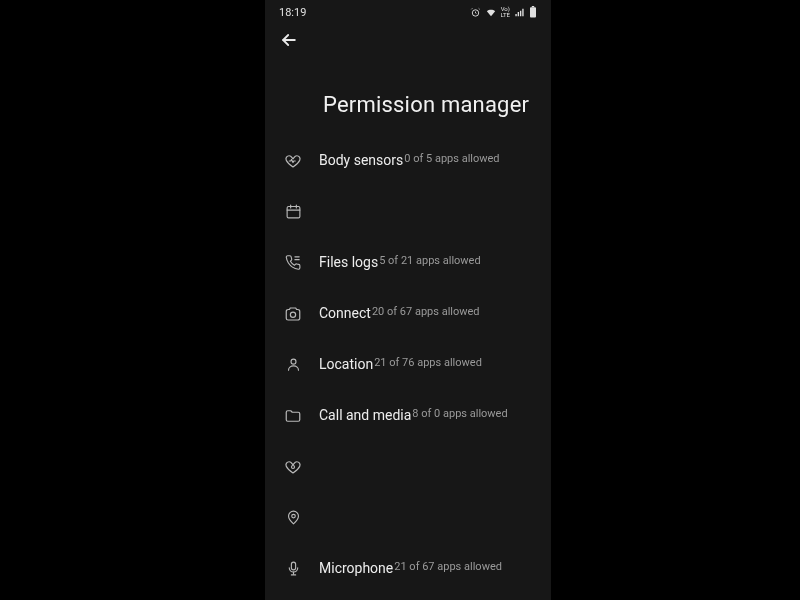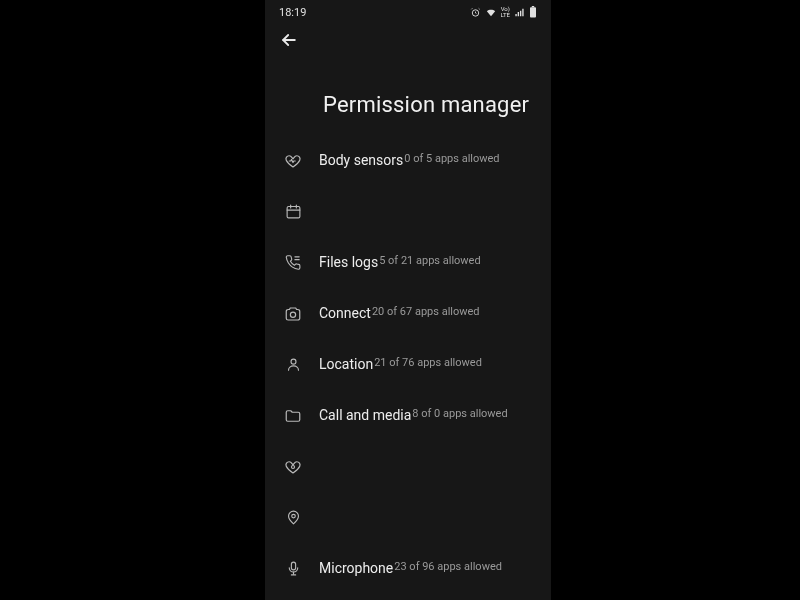--- a/index.html
+++ b/index.html
@@ -235,18 +235,18 @@
       <span class="perm-icon">
         <svg width="17" height="17" viewBox="0 0 24 24" fill="none" stroke="currentColor" stroke-width="1.6" stroke-linecap="round" stroke-linejoin="round">
             <rect x="9" y="3" width="6" height="11" rx="3"></rect>
             <path d="M6 11a6 6 0 0 0 12 0"></path>
             <path d="M12 17v3"></path>
             <path d="M9 21h6"></path>
           </svg>
       </span>
       <div class="perm-text">
         <span class="perm-label">Microphone</span>
-        <span class="perm-sub">23 of 96 apps allowed</span>
+        <span class="perm-sub">21 of 67 apps allowed</span>
       </div>
     </div>
 
   </div>
 </div>
 
 </body></html>

